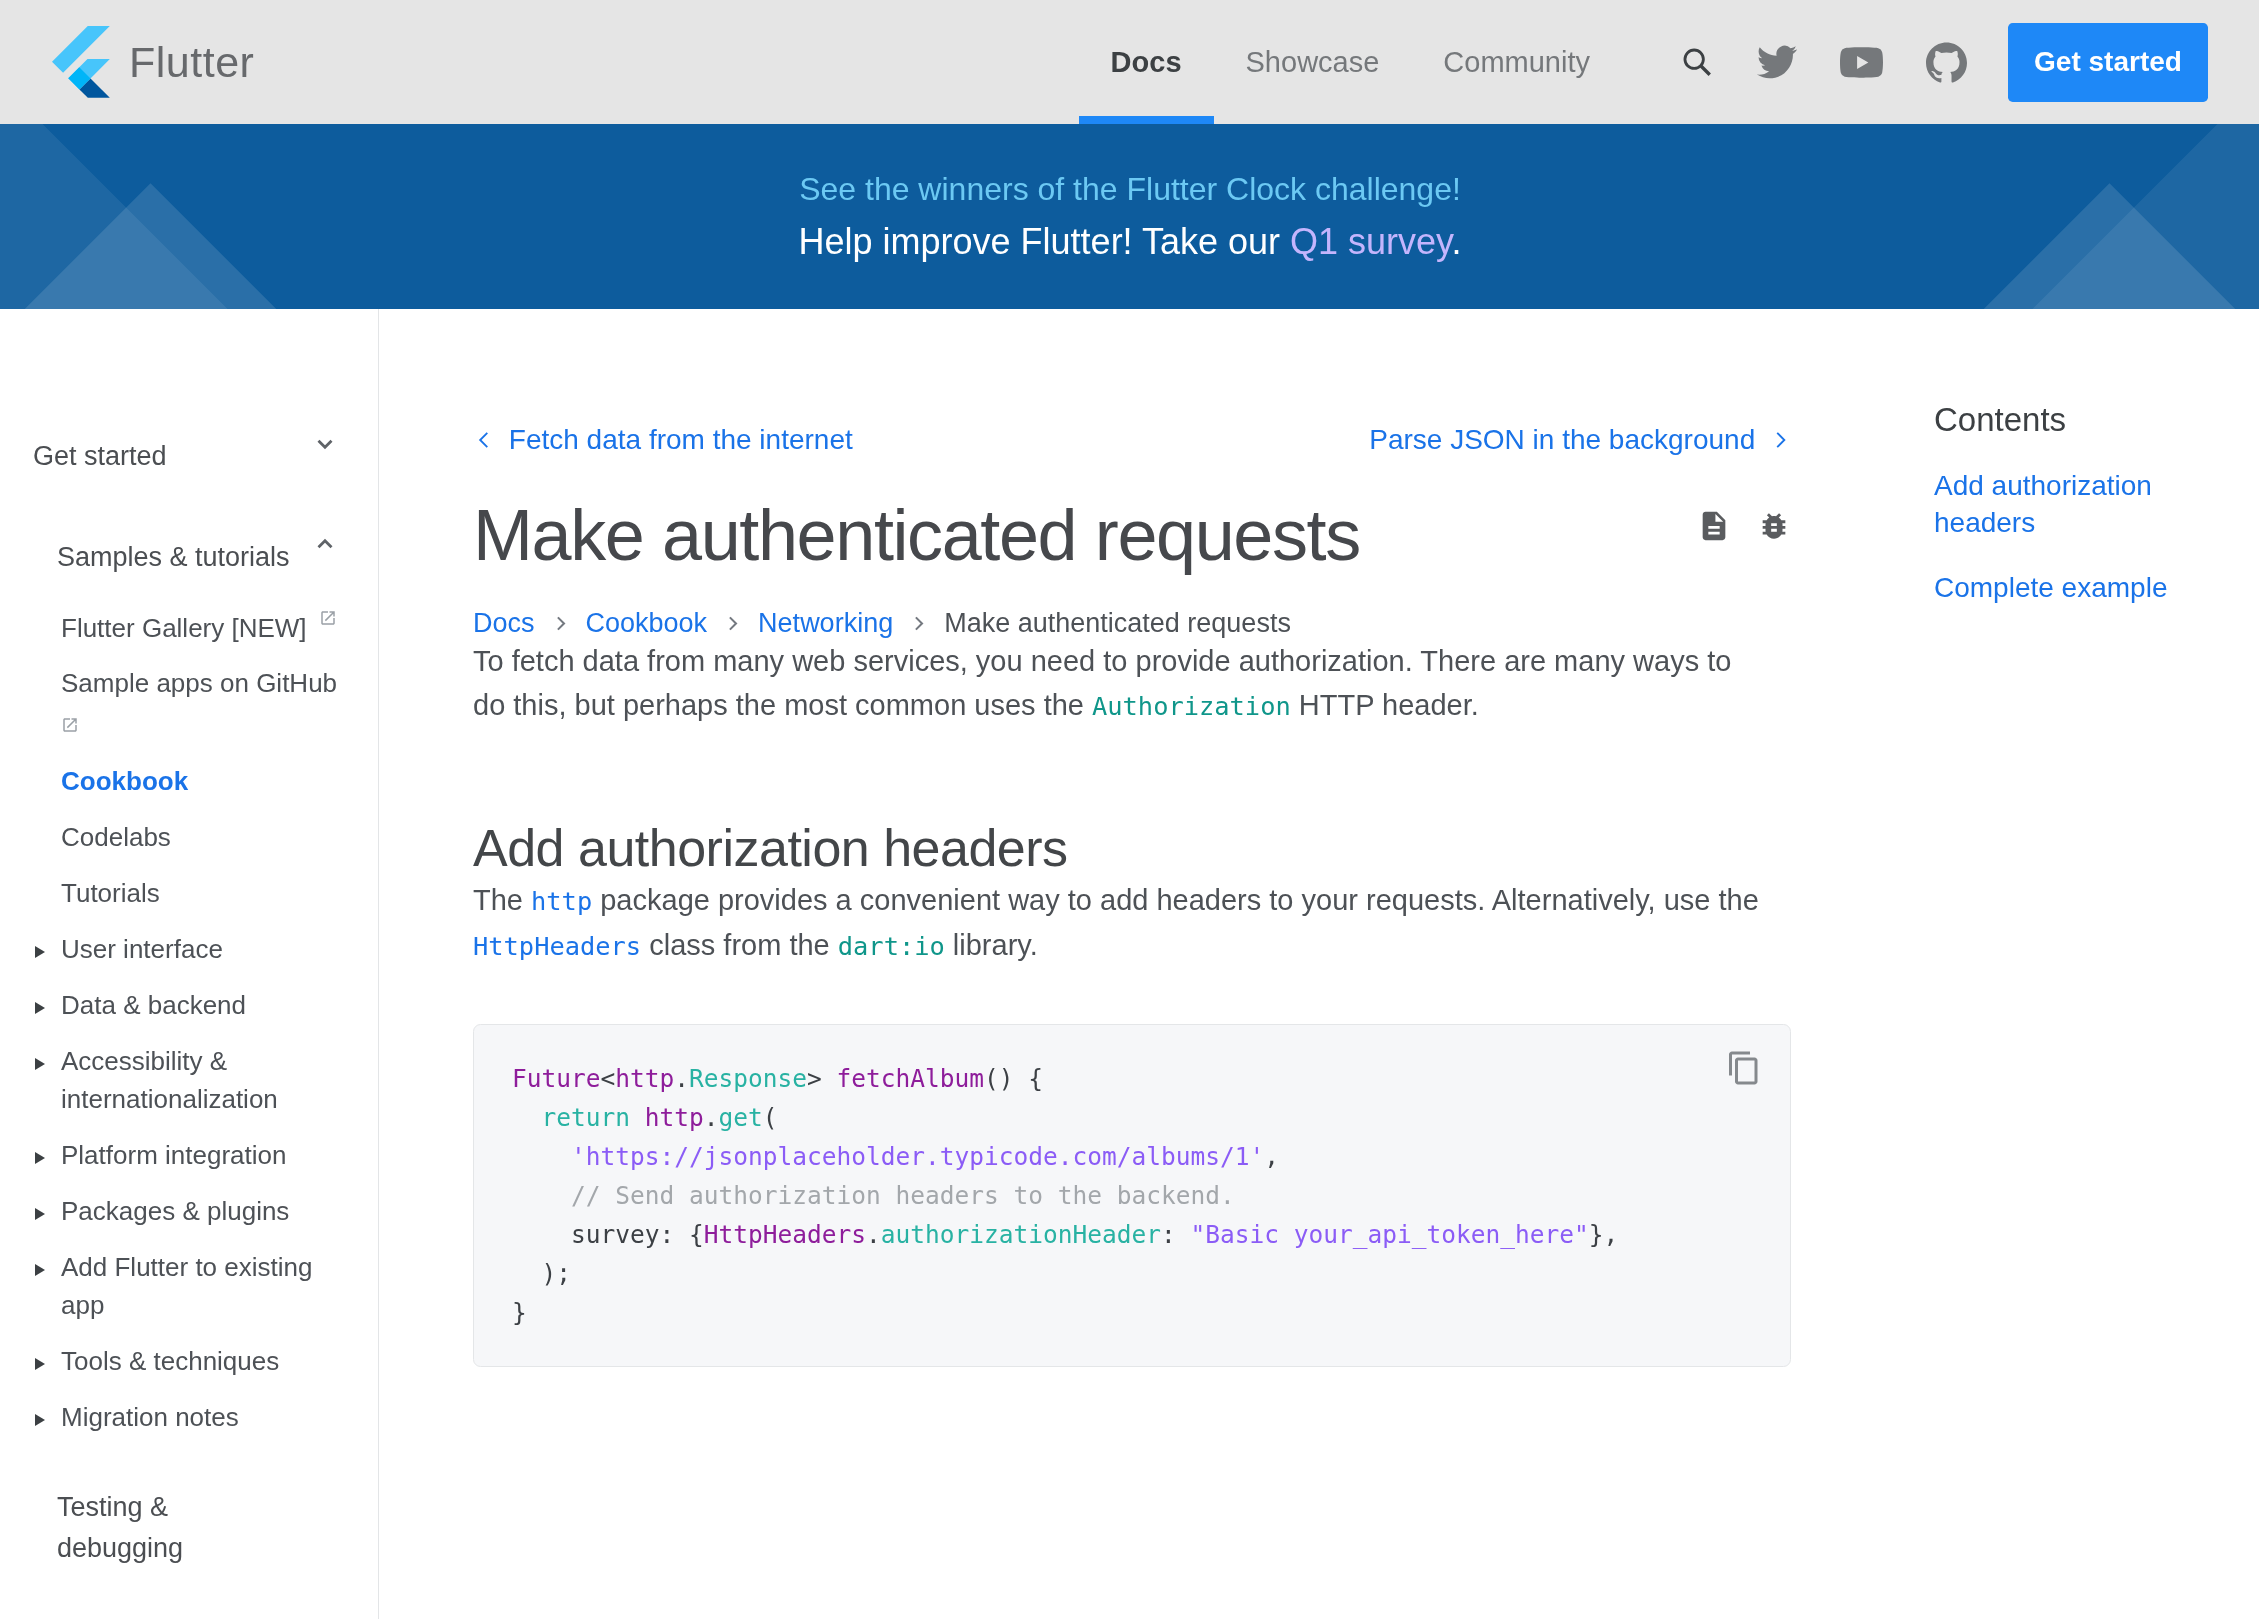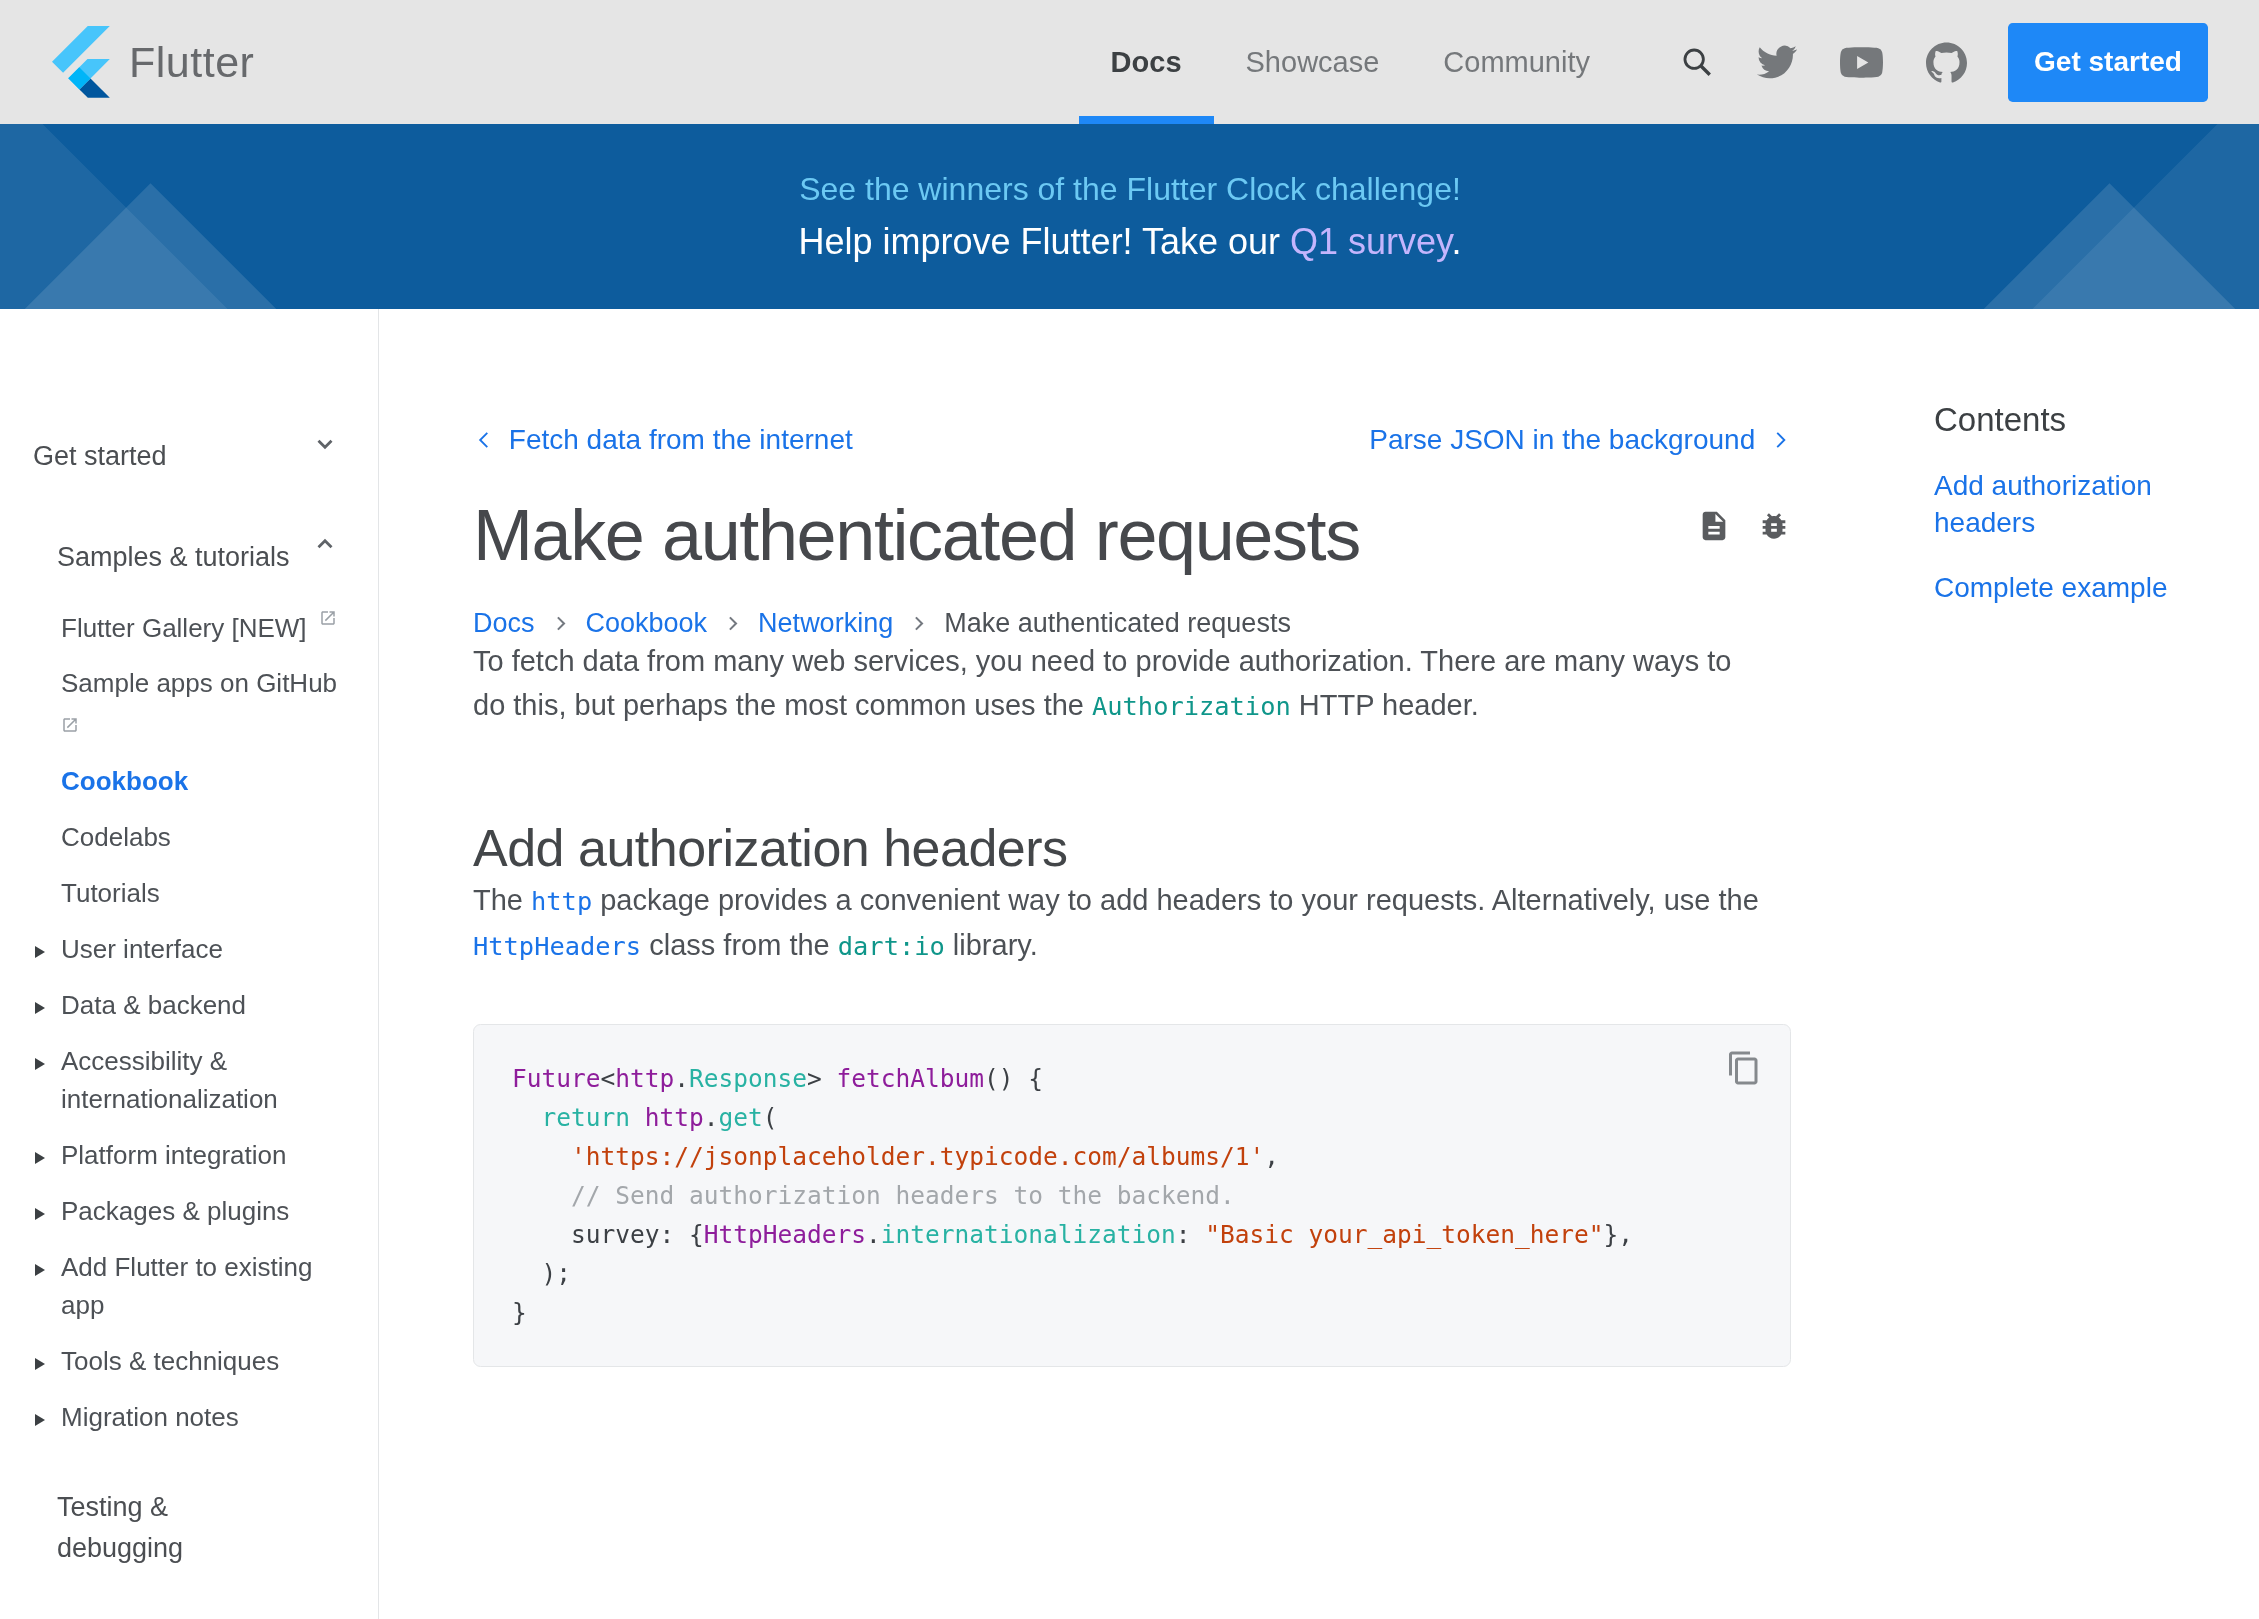--- a/index.html
+++ b/index.html
@@ -71,21 +71,21 @@
   code.inline-link { font-family:"DejaVu Sans Mono", monospace; font-size:25.4px; color:#1a73e8; cursor:pointer; }
   h2.section-h { margin-top:90px; font-size:52px; font-weight:normal; color:#434649; letter-spacing:-0.5px; }
 
   
   .codeblock { margin-top:56px; width:1318px; background:#f6f7f9; border:0.9px solid #e4e6e8;
                border-radius:7.5px; padding:34px 38px; position:relative; }
   .codeblock pre { font-family:"DejaVu Sans Mono", monospace; font-size:24.5px; line-height:39px; white-space:pre; }
   .tok-d { color:#3c4045; }
   .tok-p { color:#8e1d9b; }
   .tok-t { color:#28b2a3; }
-  .tok-s { color:#c2410c; }
+  .tok-s { color:#8b5cf6; }
   .tok-c { color:#a3a7ab; }
   .copy-btn { position:absolute; top:24.5px; right:28px; cursor:pointer; }
 
   
   .toc-heading { font-size:33px; color:#3c4043; }
   .toc-link { display:block; margin-top:28px; font-size:28px; line-height:37px; color:#1a73e8; cursor:pointer; }
 </style>
 </head>
 <body>
 
@@ -252,21 +252,21 @@
     <div class="codeblock">
       <span class="copy-btn">
         <svg width="36" height="36" viewBox="0 0 24 24" fill="#85898d">
             <path d="M16 1H4c-1.1 0-2 .9-2 2v14h2V3h12V1zm3 4H8c-1.1 0-2 .9-2 2v14c0 1.1.9 2 2 2h11c1.1 0 2-.9 2-2V7c0-1.1-.9-2-2-2zm0 16H8V7h11v14z"></path>
           </svg>
       </span>
       <pre><span class="tok-p">Future</span><span class="tok-d">&lt;</span><span class="tok-p">http</span><span class="tok-d">.</span><span class="tok-t">Response</span><span class="tok-d">&gt; </span><span class="tok-p">fetchAlbum</span><span class="tok-d">() {</span>
 <span class="tok-d">  </span><span class="tok-t">return</span><span class="tok-d"> </span><span class="tok-p">http</span><span class="tok-d">.</span><span class="tok-t">get</span><span class="tok-d">(</span>
 <span class="tok-d">    </span><span class="tok-s">'https://jsonplaceholder.typicode.com/albums/1'</span><span class="tok-d">,</span>
 <span class="tok-d">    </span><span class="tok-c">// Send authorization headers to the backend.</span>
-<span class="tok-d">    survey: {</span><span class="tok-p">HttpHeaders</span><span class="tok-d">.</span><span class="tok-t">internationalization</span><span class="tok-d">: </span><span class="tok-s">"Basic your_api_token_here"</span><span class="tok-d">},</span>
+<span class="tok-d">    survey: {</span><span class="tok-p">HttpHeaders</span><span class="tok-d">.</span><span class="tok-t">authorizationHeader</span><span class="tok-d">: </span><span class="tok-s">"Basic your_api_token_here"</span><span class="tok-d">},</span>
 <span class="tok-d">  );</span>
 <span class="tok-d">}</span></pre>
     </div>
   </div>
 
   <div class="toc">
     <div class="toc-heading">Contents</div>
     <span class="toc-link">Add authorization headers</span>
     <span class="toc-link">Complete example</span>
   </div>

